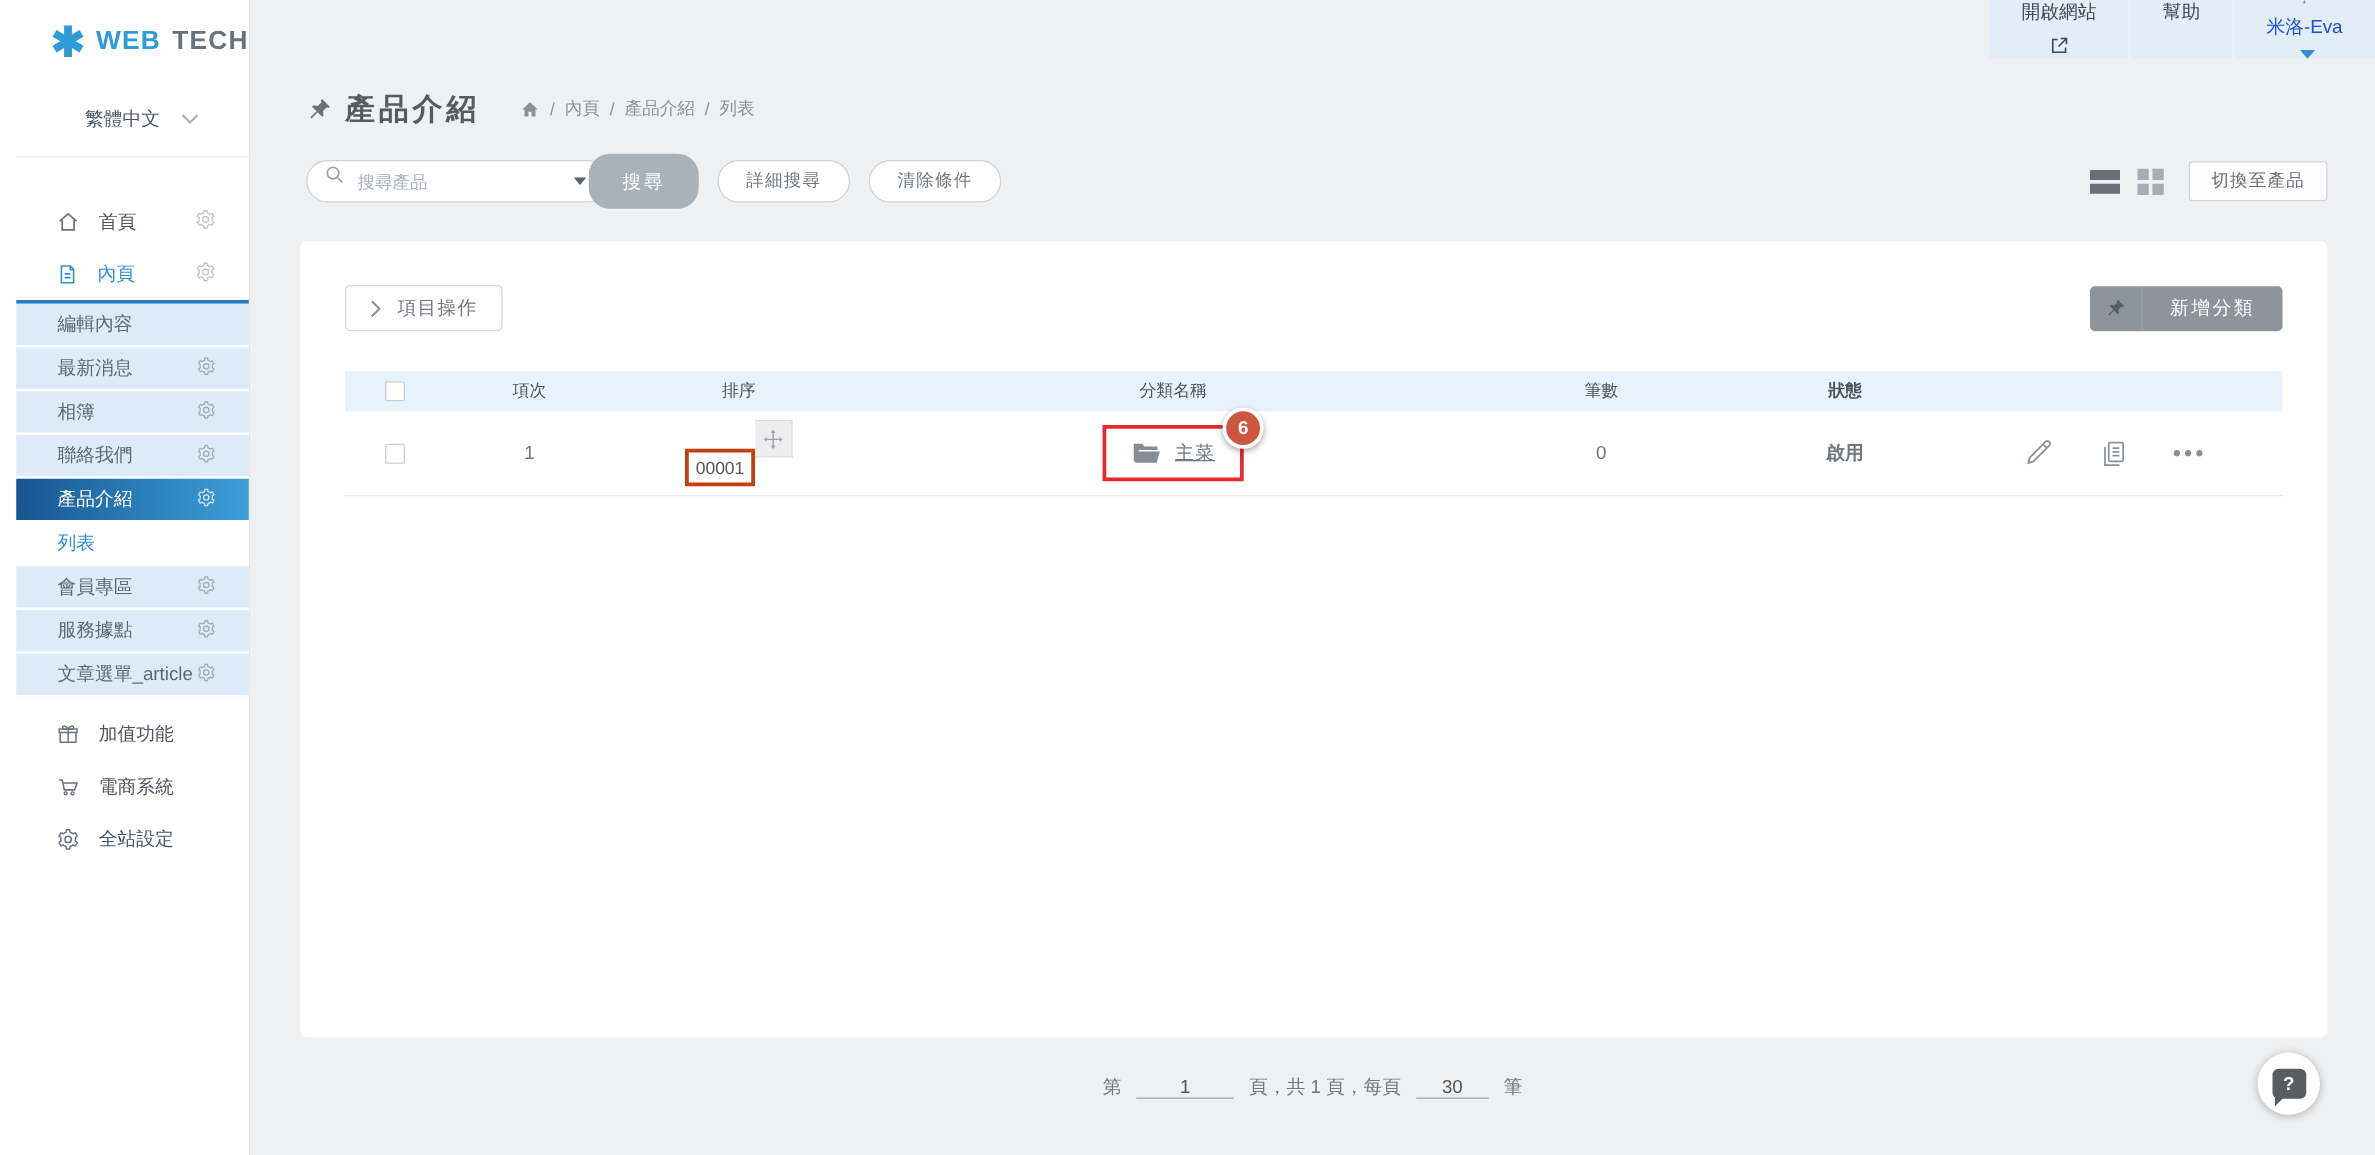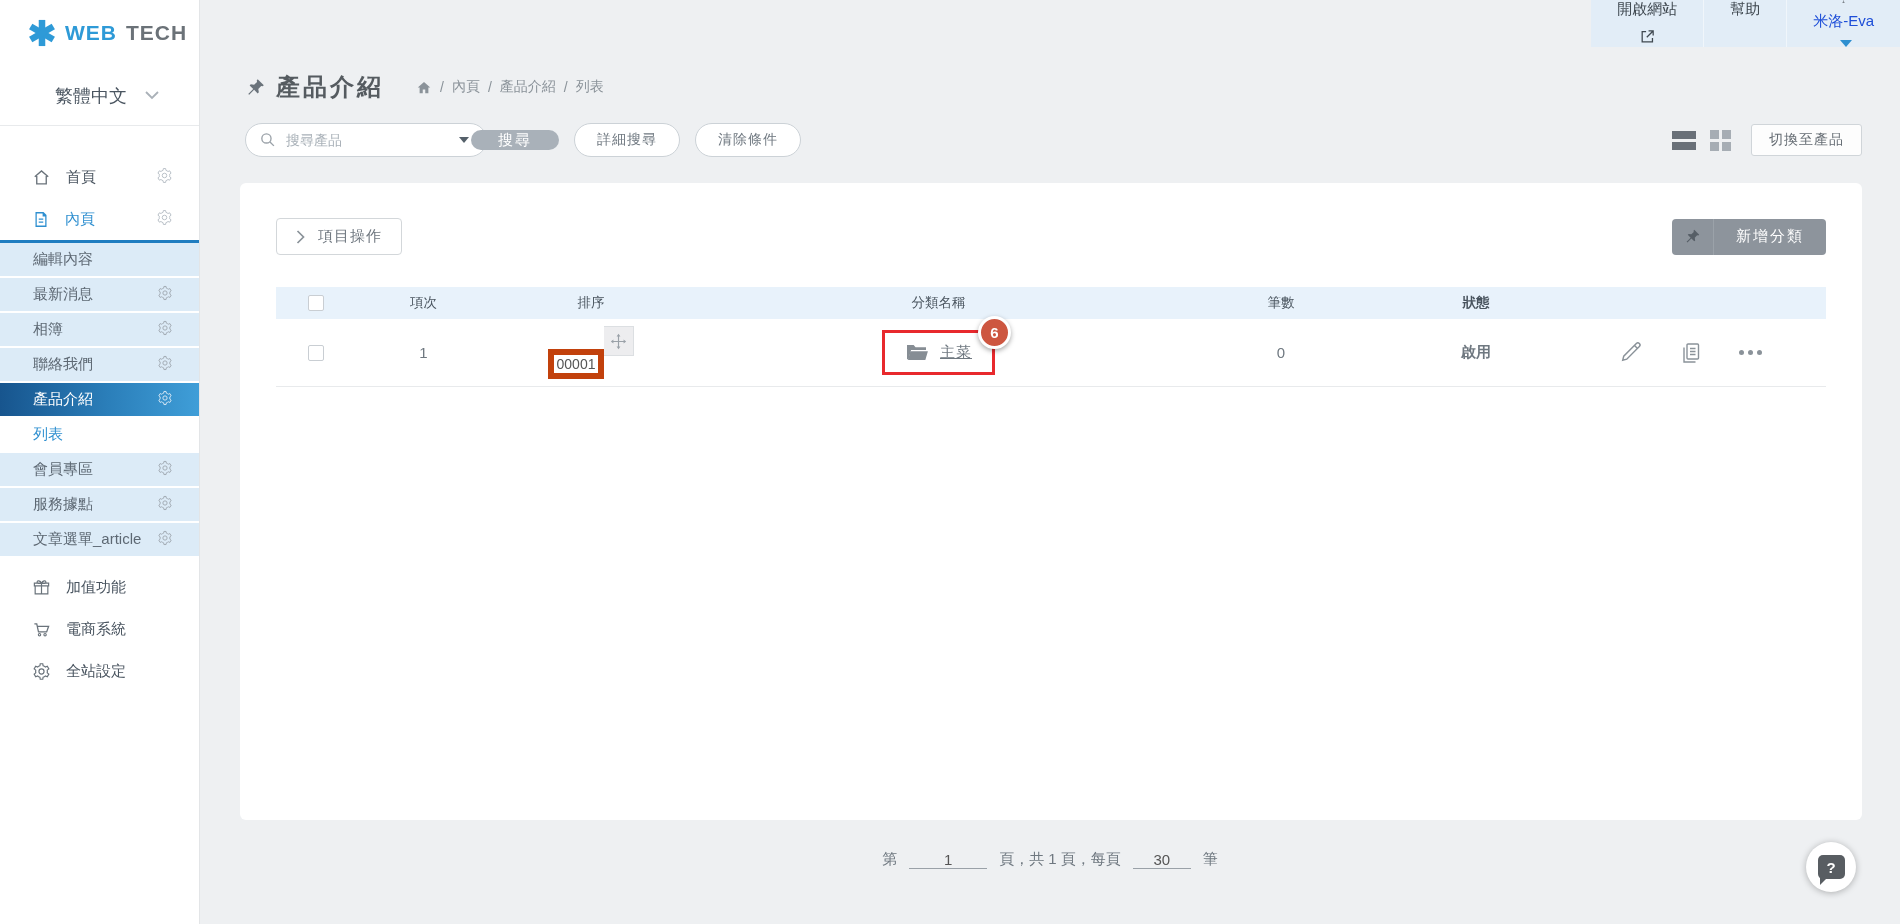--- a/index.html
+++ b/index.html
@@ -1,25 +1,25 @@
 <!DOCTYPE html>
 <html><head>
 <meta charset="utf-8">
 <style>
   * { margin:0; padding:0; box-sizing:border-box; }
   html,body { width:1900px; height:924px; }
   body { font-family:"Liberation Sans","DejaVu Sans",sans-serif; background:#eef0f2; overflow:hidden; }
   .app { position:relative; width:1900px; height:924px; display:flex; }
 
   
-  .sidebar { width:200px; height:100%; background:#fff; border-right:1px solid #e3e5e7; flex:none; }
+  .sidebar { width:200px; height:100%; background:#fff; border-right:1px solid #e3e5e7; flex:none;padding-left:13px; }
   .logo { height:66px; display:flex; align-items:center; padding-left:28px; gap:9px; }
   .logo-primary { color:#2e9ad7; font-size:21px; font-weight:bold; letter-spacing:1px; }
   .logo-secondary { color:#6b7278; font-size:21px; font-weight:bold; letter-spacing:1px; }
-  .lang-select { height:60px; display:flex; align-items:center; padding:0 40px 0 55px; justify-content:space-between; color:#4a5560; font-size:18px; border-bottom:1px solid #e8eaec; cursor:pointer; }
+  .lang-select { height:60px; display:flex; align-items:center; padding:0 40px 0 55px; justify-content:space-between; color:#4a5560; font-size:15px; border-bottom:1px solid #e8eaec; cursor:pointer; }
   .nav { padding-top:30px; }
   .nav-item { height:42px; display:flex; align-items:center; padding:0 26px 0 32px; gap:15px; font-size:15px; color:#4a5560; cursor:pointer; }
   .nav-item .gear { margin-left:auto; }
   .nav-item.active-blue { color:#2e8fd0; }
   .blue-bar { height:3px; background:#1f7dc0; }
   .sub-item { height:35px; display:flex; align-items:center; padding:0 26px 0 33px; background:#dcebf7; border-bottom:2px solid #fff; font-size:15px; color:#5d6873; cursor:pointer; }
   .sub-item .gear { margin-left:auto; }
   .sub-item.selected { background:linear-gradient(90deg,#17558e 0%,#2b7fba 55%,#3f9ed8 100%); color:#fff; }
   .sub-sub-item { height:35px; display:flex; align-items:center; padding-left:33px; background:#fff; font-size:15px; color:#2e8fd0; border-bottom:2px solid #fff; cursor:pointer; }
   .nav-bottom { margin-top:8px; }
@@ -37,21 +37,21 @@
   .page-head { margin:24px 0 0 45px; display:flex; align-items:center; }
   .page-title { font-size:24px; color:#555b60; letter-spacing:3px; margin-left:10px; }
   .breadcrumb { display:flex; align-items:center; gap:8px; margin-left:32px; color:#8a9299; font-size:14px; }
 
   .toolbar { margin:20px 38px 0 45px; display:flex; align-items:center; }
   .search-wrap { position:relative; display:flex; align-items:center; }
   .search-input { width:242px; height:34px; border:1px solid #ccd2d7; border-radius:17px; padding:0 36px 0 40px; font-size:14px; color:#3b82f6; outline:none; background:#fff; font-family:inherit; }
   .search-input::placeholder { color:#a9b1b8; }
   .search-magnifier { position:absolute; left:14px; top:8px; }
   .search-caret { position:absolute; right:90px; width:0; height:0; border-left:5px solid transparent; border-right:5px solid transparent; border-top:6px solid #55606a; }
-  .btn-search { height:20px; padding:0 27px; border:none; border-radius:17px; background:#a9b1b9; color:#fff; font-size:15px; margin-left:-16px; cursor:pointer; font-family:Liberation Serif, serif; letter-spacing:2px; }
+  .btn-search { height:44px; padding:0 27px; border:none; border-radius:17px; background:#a9b1b9; color:#fff; font-size:15px; margin-left:-16px; cursor:pointer; font-family:Liberation Serif, serif; letter-spacing:2px; }
   .btn-pill { height:34px; padding:0 22px; border:1px solid #ccd2d7; border-radius:17px; background:#fff; color:#6f7880; font-size:14px; margin-left:15px; cursor:pointer; font-family:inherit; letter-spacing:1px; }
   .toolbar-right { margin-left:auto; display:flex; align-items:center; }
   .view-list { width:24px; display:flex; flex-direction:column; gap:3px; cursor:pointer; }
   .view-list i { display:block; height:8px; background:#697078; }
   .view-grid { width:21px; display:flex; flex-wrap:wrap; gap:3px; margin-left:14px; cursor:pointer; }
   .view-grid i { display:block; width:9px; height:9px; background:#a6adb4; }
   .btn-switch { height:32px; padding:0 17px; background:#fdfdfd; border:1px solid #d0d5d9; border-radius:3px; color:#666d74; font-size:14px; margin-left:20px; cursor:pointer; font-family:inherit; letter-spacing:1px; }
 
   .card { margin:26px 38px 0 40px; width:1622px; height:637px; background:#fff; border-radius:6px; padding:0 36px; position:relative; }
   .card-top { padding-top:35px; display:flex; align-items:center; }
@@ -64,21 +64,21 @@
   .trow { height:68px; display:flex; align-items:center; border-bottom:1px solid #e8eaec; font-size:15px; color:#6f7880; position:relative; }
   .col-check { width:80px; display:flex; justify-content:center; }
   .col-index { width:135px; text-align:center; }
   .col-sort { width:200px; display:flex; justify-content:center; }
   .col-name { flex:1; display:flex; justify-content:center; text-align:center; }
   .col-count { width:190px; text-align:center; }
   .col-status { width:200px; text-align:center;font-weight:bold; }
   .col-actions { width:250px; display:flex; align-items:center; gap:36px; padding-left:42px; }
   .checkbox { width:16px; height:16px; border:1px solid #c9ced3; border-radius:2px; background:#fff; cursor:pointer; }
   .sort-widget { display:flex; }
-  .sort-input { width:56px; height:30px; border:6px solid #c2410c; text-align:center; font-size:14px; color:#555; outline:none; font-family:inherit;margin-top:23px; }
+  .sort-input { width:56px; height:30px; border:3px solid #c2410c; text-align:center; font-size:14px; color:#555; outline:none; font-family:inherit;margin-top:23px; }
   .sort-handle { width:30px; height:30px; background:#ededef; border:1px solid #dcdfe2; border-left:none; display:flex; align-items:center; justify-content:center; cursor:grab; }
   .annotation-box { display:inline-flex; align-items:center; gap:12px; padding:10px 20px; border:3px solid #e8292d; position:relative; }
   .cat-link { color:#6f7880; text-decoration:underline; cursor:pointer; letter-spacing:1px; }
   .annotation-badge { position:absolute; top:-17px; right:-19px; width:33px; height:33px; border-radius:50%; background:#cd5640; border:3px solid #fff; color:#fff; font-weight:bold; font-size:15px; display:flex; align-items:center; justify-content:center; box-shadow:0 2px 5px rgba(0,0,0,.35); }
   .action-icon { cursor:pointer; display:flex; }
   .dots { display:flex; gap:4px; cursor:pointer; }
   .dots i { width:5px; height:5px; border-radius:50%; background:#8a9299; }
 
   .pagination { margin-top:30px; display:flex; justify-content:center; align-items:center; gap:12px; color:#6f7880; font-size:15px; }
   .page-input { width:78px; border:none; border-bottom:1px solid #9aa1a8; background:transparent; text-align:center; font-size:15px; color:#555; outline:none; font-family:inherit; }

